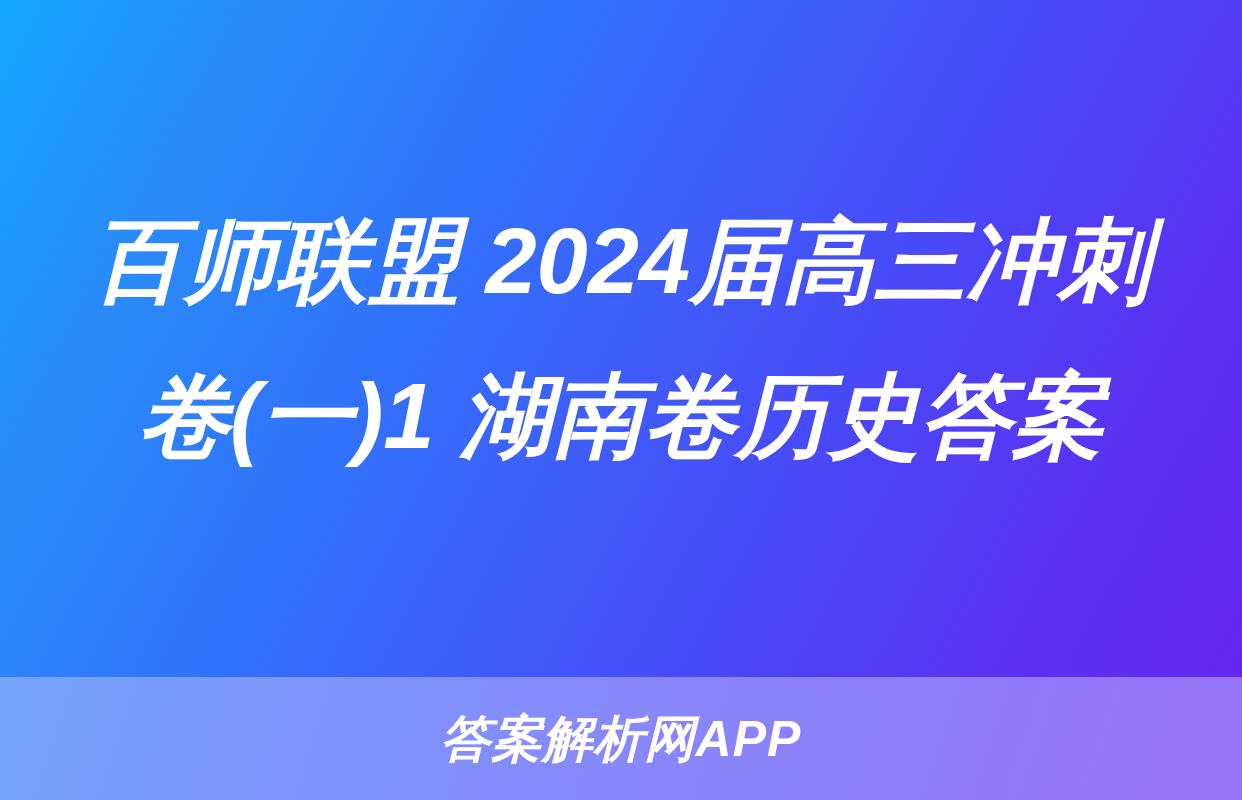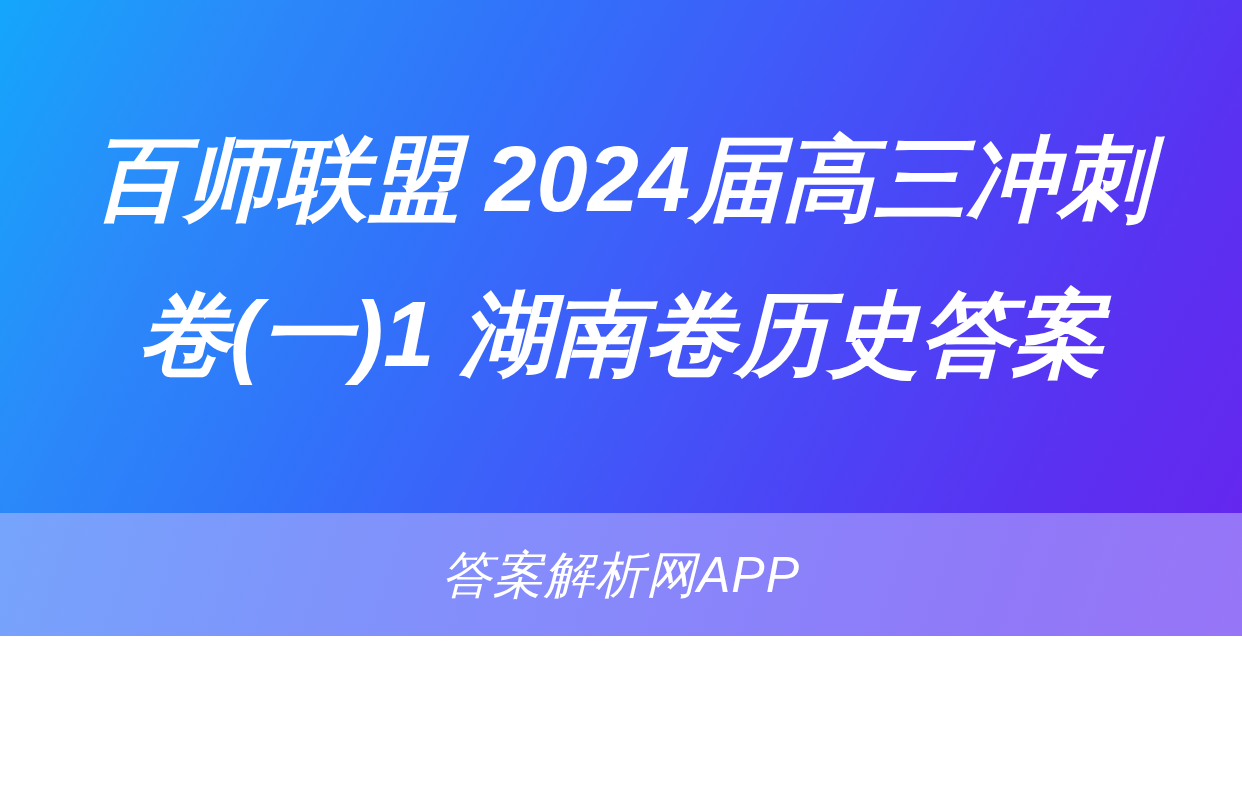--- a/index.html
+++ b/index.html
@@ -11,21 +11,21 @@
     width: 1242px;
     height: 800px;
     overflow: hidden;
     font-family: "Liberation Sans", "DejaVu Sans", sans-serif;
     background: #ffffff;
   }
 
   .cover {
     position: relative;
     width: 1242px;
-    height: 636px;
+    height: 800px;
     box-sizing: border-box;
     display: flex;
     flex-direction: column;
     
     background: linear-gradient(118deg,
         #14a6fc 0%,
         #2a8bf9 16%,
         #3172fa 34%,
         #3f5cf9 50%,
         #4b45f6 66%,
@@ -75,21 +75,21 @@
         #8a83fa 60%,
         #9079f8 80%,
         #9775f7 100%);
   }
 
   .watermark {
     margin: 0;
     color: #ffffff;
     font-family: "Liberation Sans", "DejaVu Sans", sans-serif;
     font-size: 50px;
-    font-weight: 400;
+    font-weight: 700;
     font-style: italic;
     letter-spacing: 1px;
     line-height: 1;
     white-space: nowrap;
     -webkit-font-smoothing: antialiased;
   }
 </style>
 </head>
 <body>
 

